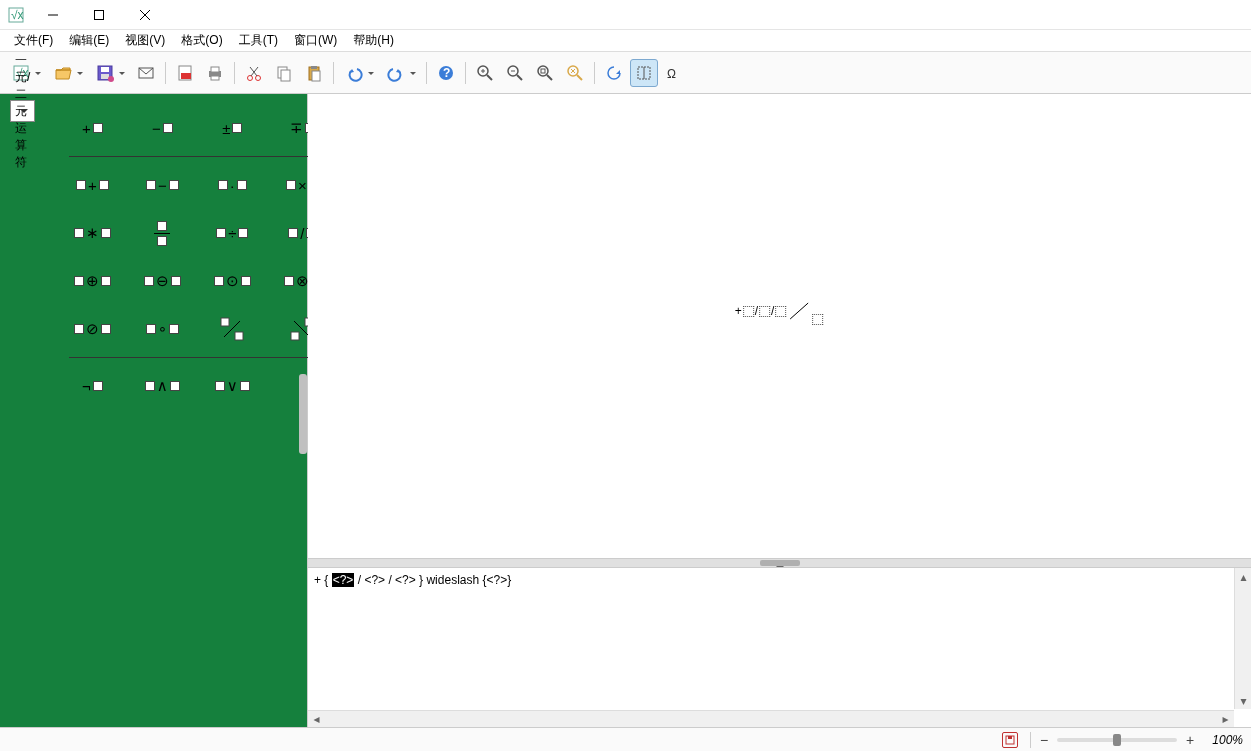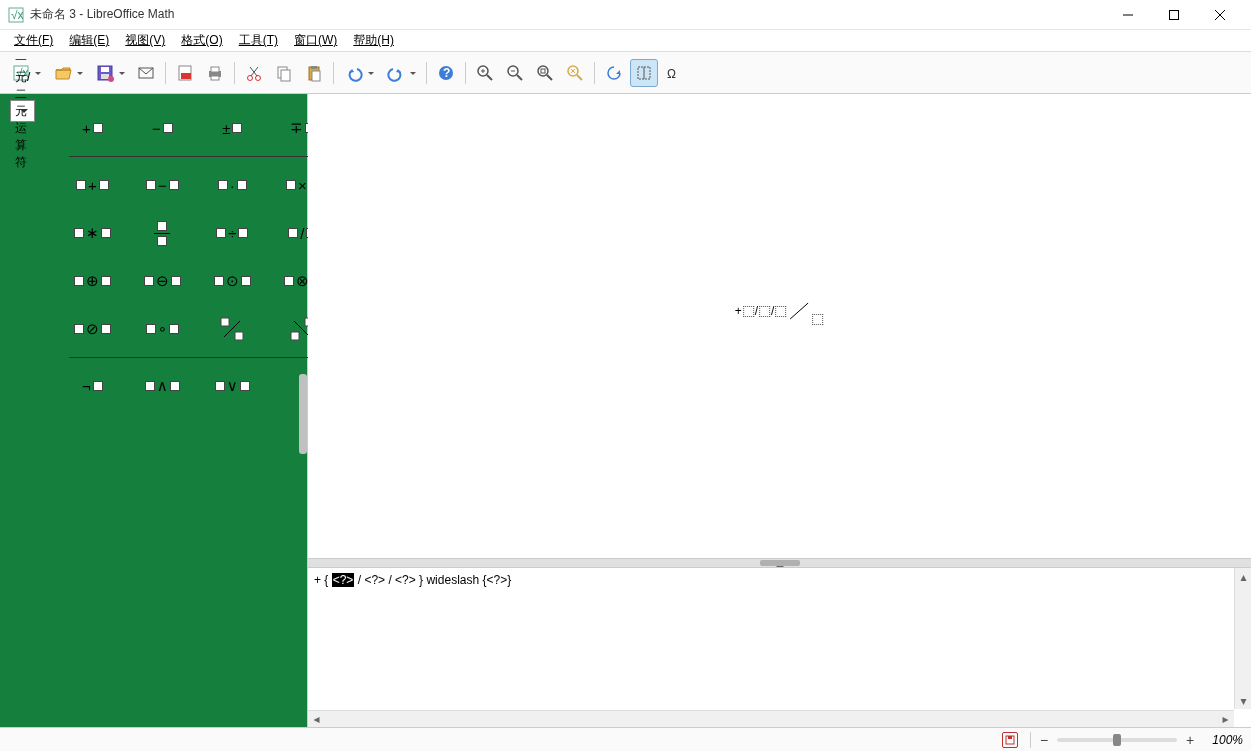--- a/index.html
+++ b/index.html
@@ -7,21 +7,21 @@
 
 
 .titlebar { height: 30px; background: #fff; display: flex; align-items: center; padding: 0 8px; border-bottom: 1px solid #e5e5e5; }
 .titlebar .app-icon { width: 16px; height: 16px; margin-right: 6px; display:flex; align-items:center; justify-content:center; }
 .titlebar .title { flex: 1; color: #333; }
 .titlebar .win-controls { display: flex; }
 .titlebar .win-btn { width: 46px; height: 30px; display: flex; align-items: center; justify-content: center; cursor: default; }
 
 
 .menubar { height: 22px; display: flex; align-items: center; padding: 0 6px; border-bottom: 1px solid #ddd; background:#fff; }
-.menubar .menu-item { padding: 2px 8px; cursor: default; text-decoration: underline; }
+.menubar .menu-item { padding: 2px 8px; cursor: default; }
 
 
 .toolbar { height: 42px; display: flex; align-items: center; padding: 0 6px; background: #fafafa; border-bottom: 1px solid #ccc; gap: 2px; }
 .toolbar .tb-btn { width: 28px; height: 28px; display: flex; align-items: center; justify-content: center; border: 1px solid transparent; border-radius: 3px; cursor: default; position: relative; }
 .toolbar .tb-btn.with-drop { width: 40px; padding-right: 10px; }
 .toolbar .tb-btn.with-drop::after { content: ""; position: absolute; right: 4px; top: 50%; margin-top: -1px; border: 3px solid transparent; border-top-color: #555; }
 .toolbar .sep { width: 1px; height: 22px; background: #ccc; margin: 0 3px; }
 .toolbar .tb-btn.active { background: #cde6f7; border-color: #7da9d0; }
 
 
@@ -77,21 +77,20 @@
 </head>
 <body>
 
 <div class="titlebar">
   <div class="app-icon">
     <svg width="16" height="16">
         <rect x="1" y="1" width="14" height="14" fill="#fff" stroke="#6a9" stroke-width="1"></rect>
         <text x="3" y="12" font-size="9" fill="#397">√x</text>
       </svg>
   </div>
-  <div class="title">未命名 3 - LibreOffice Math</div>
   <div class="win-controls">
     <div class="win-btn">
         <svg width="10" height="10">
           <line x1="0" y1="5" x2="10" y2="5" stroke="#000"></line>
         </svg>
       </div>
     <div class="win-btn">
         <svg width="10" height="10">
           <rect x="0.5" y="0.5" width="9" height="9" fill="none" stroke="#000"></rect>
         </svg>

